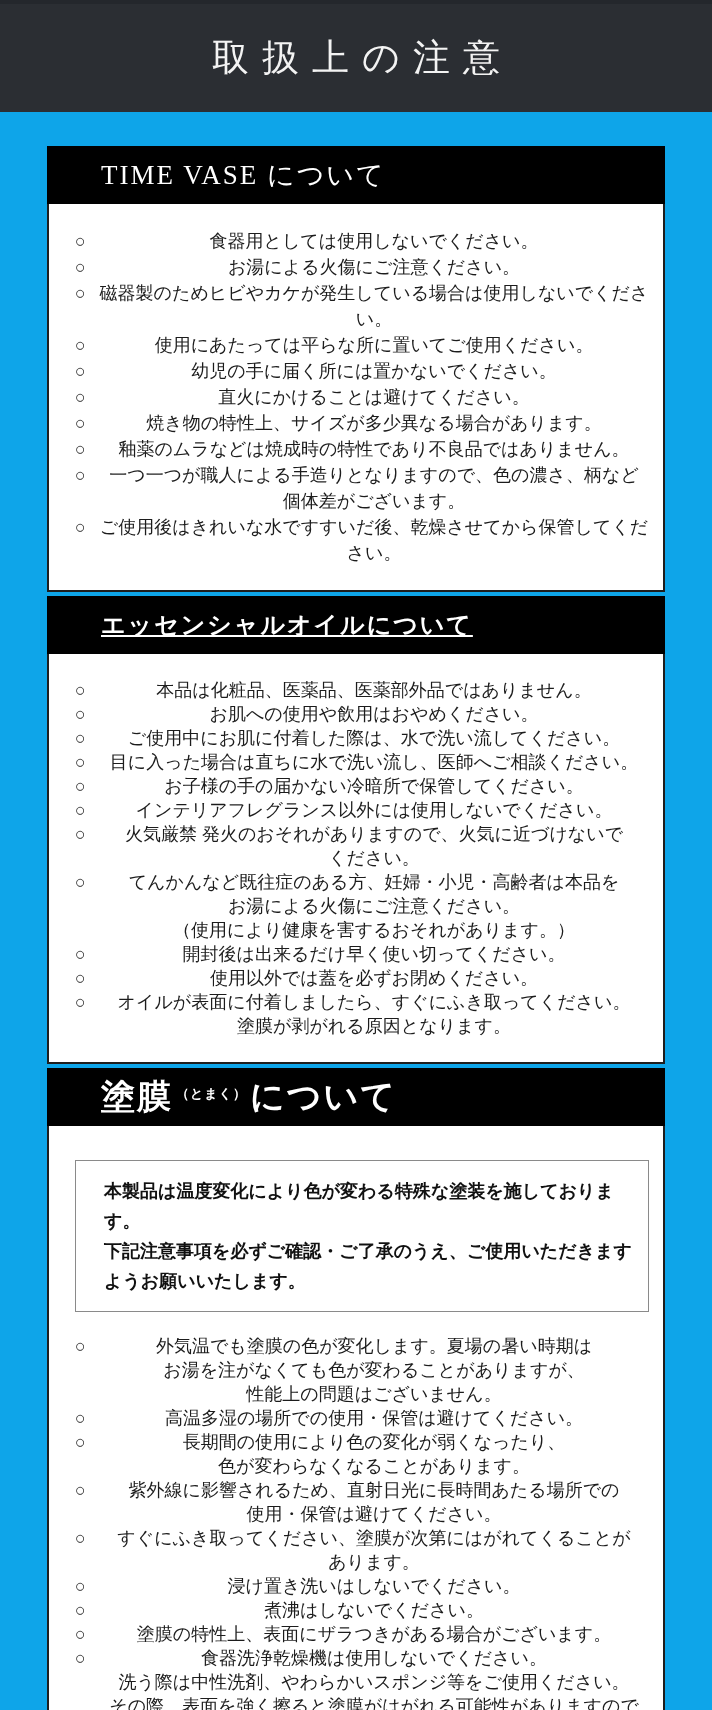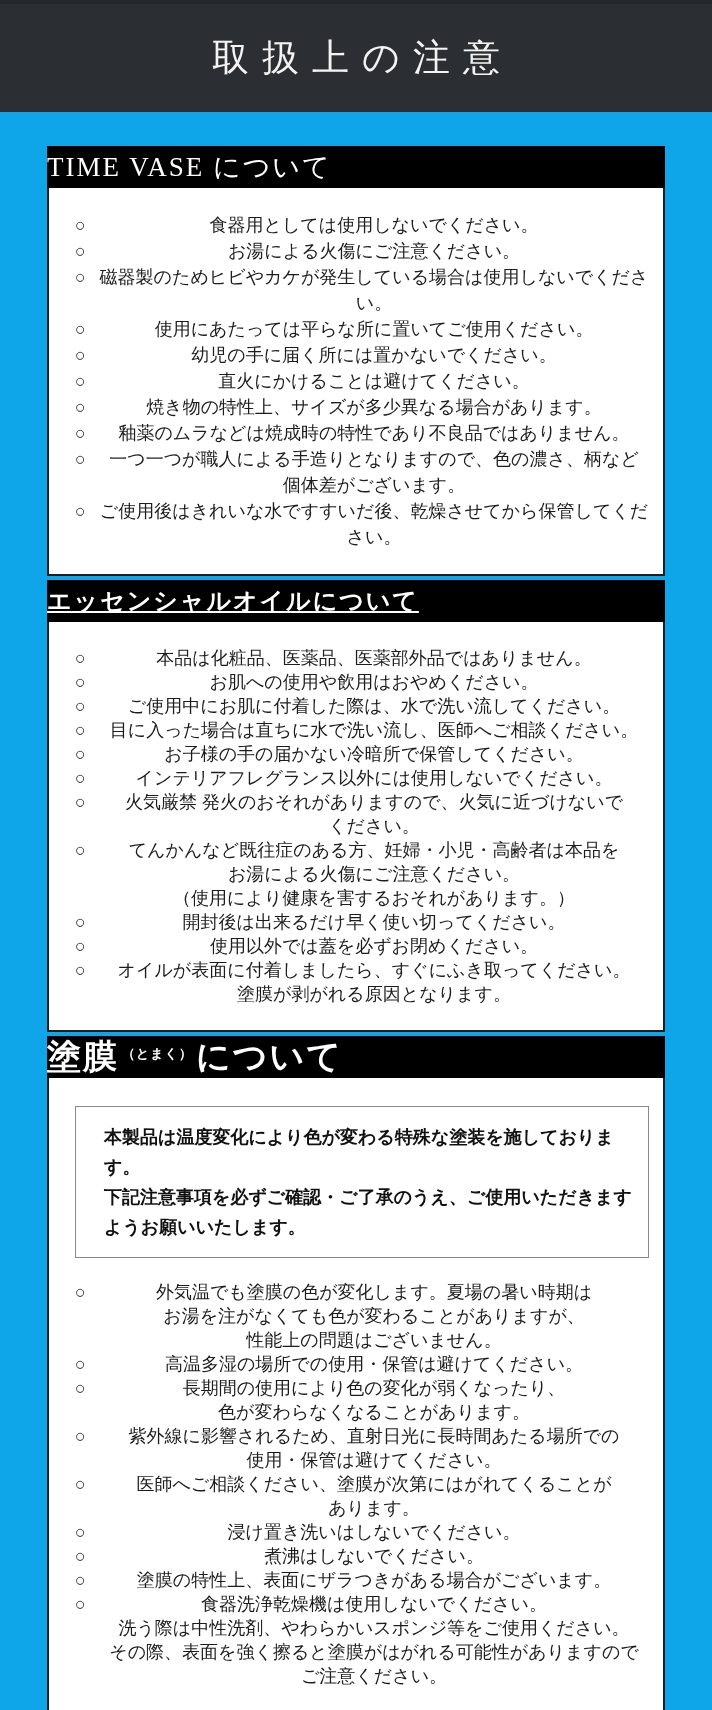--- a/index.html
+++ b/index.html
@@ -32,24 +32,25 @@
     text-indent:13px;
     white-space:nowrap;
   }
 
   
   .content { width:618px; margin:34px 0 0 47px; }
 
   section { margin-bottom:4px; }
 
   .sec-header {
-    height:42px;
+    height:58px;
     background:#000000;
     color:#ffffff;
     display:flex; align-items:center;
+    padding-left:54px;
     white-space:nowrap;
   }
   .title-serif {
     font-family:"Liberation Serif","DejaVu Serif",serif;
     font-size:27px;
     letter-spacing:2px;
   }
   .title-gothic {
     font-weight:bold;
     font-size:24px;
@@ -82,21 +83,21 @@
   }
   .box-1 .bullet-item { line-height:26px; }
   .box-2 .bullet-item { line-height:24px; }
   .box-3 .bullet-item { line-height:24px; }
   .marker { flex:none; width:22px; color:#2a2a2a; }
   .bullet-text { flex:1; white-space:pre-line;text-align:center; }
 
   
   .note-box {
     border:1px solid #8a8a8a;
-    margin:4px 2px 22px 0;
+    margin:10px 2px 22px 0;
     padding:15px 10px 15px 28px;
   }
   .note-box p {
     font-weight:bold;
     font-size:18px;
     line-height:30px;
     color:#111111;
     white-space:pre-line;
   }
 </style>
@@ -248,21 +249,21 @@
               <span class="bullet-text">長期間の使用により色の変化が弱くなったり、
 色が変わらなくなることがあります。</span>
             </div>
             <div class="bullet-item">
               <span class="marker">○</span>
               <span class="bullet-text">紫外線に影響されるため、直射日光に長時間あたる場所での
 使用・保管は避けてください。</span>
             </div>
             <div class="bullet-item">
               <span class="marker">○</span>
-              <span class="bullet-text">医師へご相談ください、塗膜が次第にはがれてくることが
+              <span class="bullet-text">すぐにふき取ってください、塗膜が次第にはがれてくることが
 あります。</span>
             </div>
             <div class="bullet-item">
               <span class="marker">○</span>
               <span class="bullet-text">浸け置き洗いはしないでください。</span>
             </div>
             <div class="bullet-item">
               <span class="marker">○</span>
               <span class="bullet-text">煮沸はしないでください。</span>
             </div>

